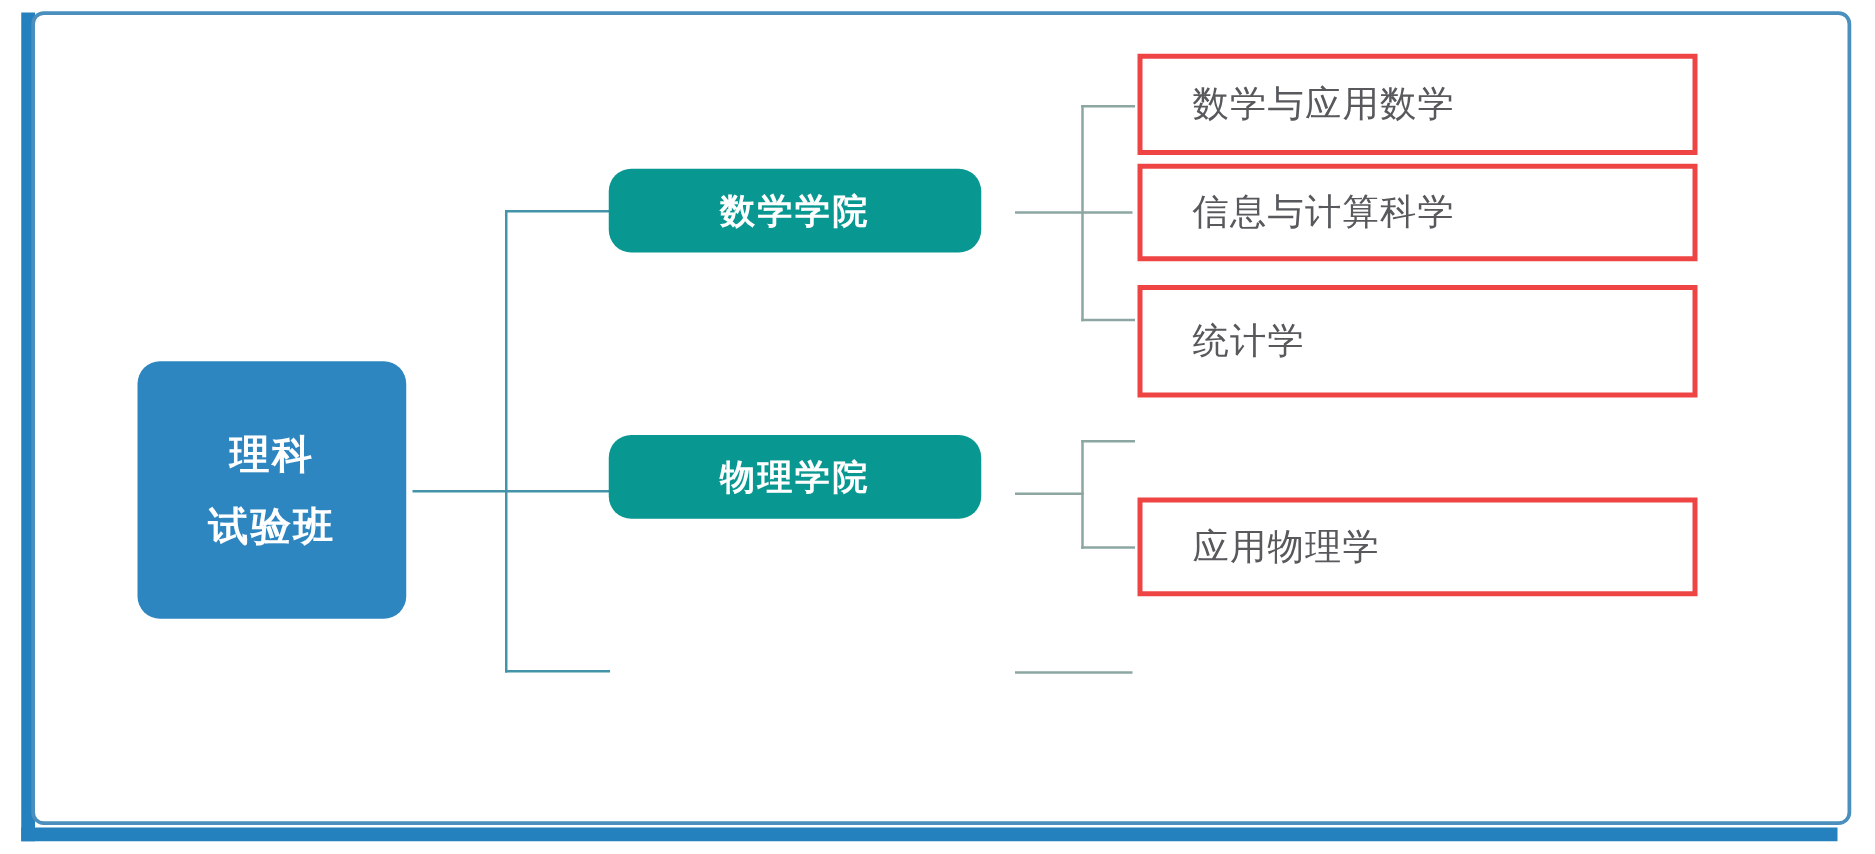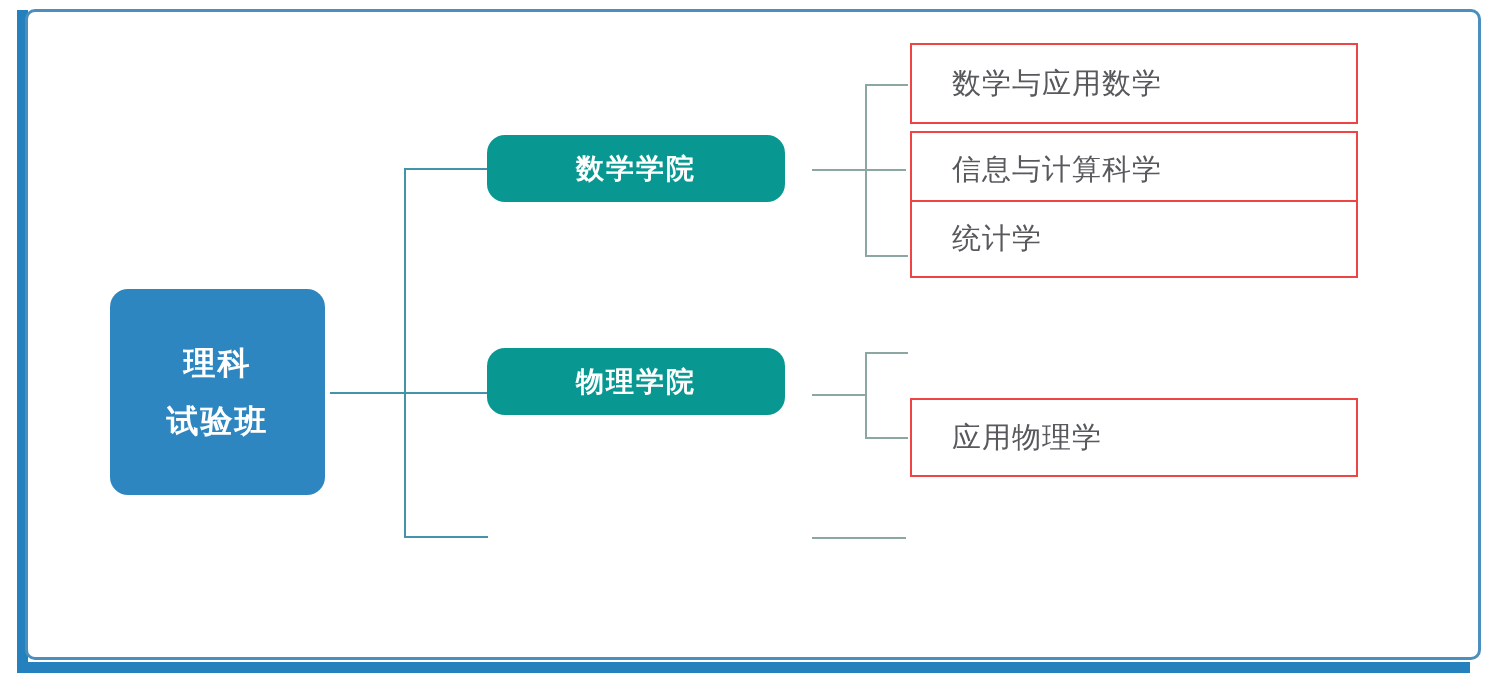--- a/index.html
+++ b/index.html
@@ -81,21 +81,21 @@
     align-items: center;
     justify-content: center;
     text-align: center;
   }
   .major-node {
     position: absolute;
     left: 910px;
     width: 448px;
     box-sizing: border-box;
     background: #ffffff;
-    border: 2px solid #ef4444;
+    border: 4px solid #ef4444;
     color: #57595c;
     font-size: 29px;
     letter-spacing: 1px;
     display: flex;
     align-items: center;
     padding-left: 40px;
   }
 </style>
 </head>
 <body>
@@ -133,20 +133,20 @@
   <div class="college-node" style="top:348px;">
     <span>物理学院</span>
   </div>
 
   <div class="major-node" style="top:43px; height:81px;">
     <span>数学与应用数学</span>
   </div>
   <div class="major-node" style="top:131px; height:78px;">
     <span>信息与计算科学</span>
   </div>
-  <div class="major-node" style="top:200px; height:78px;">
+  <div class="major-node" style="top:228px; height:90px;">
     <span>统计学</span>
   </div>
   <div class="major-node" style="top:398px; height:79px;">
     <span>应用物理学</span>
   </div>
 
 </div>
 
 </body></html>

